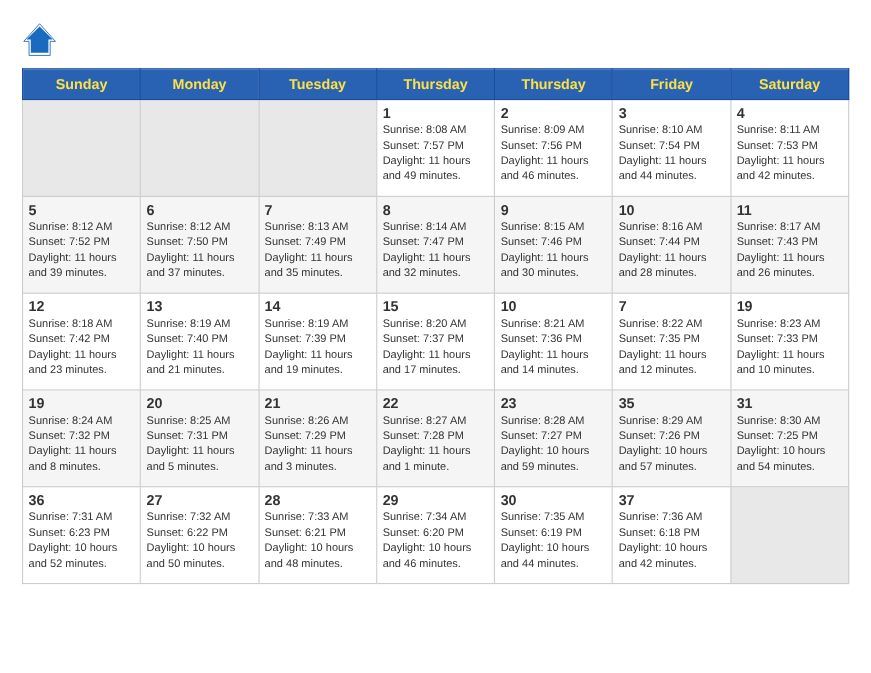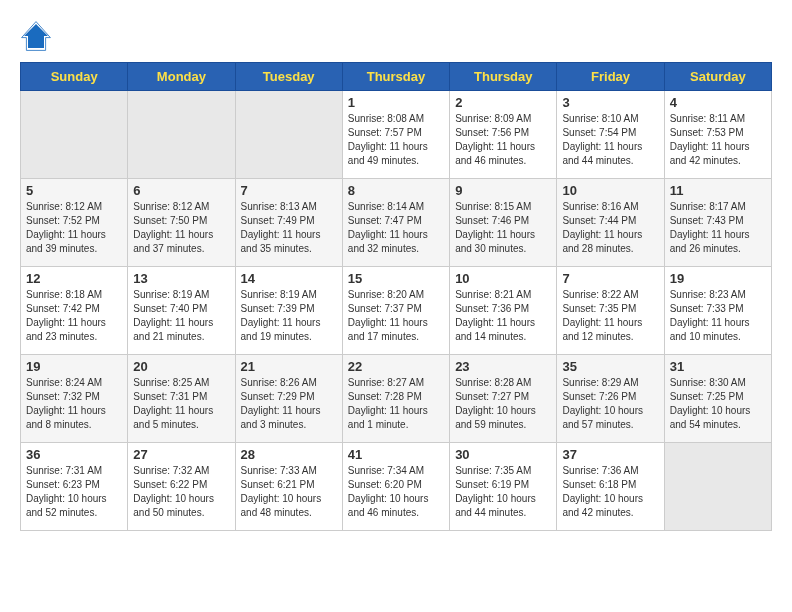--- a/index.html
+++ b/index.html
@@ -187,21 +187,21 @@
         <td><span class="day-num">31</span>
 <span class="cell-text">Sunrise: 8:30 AM<br>Sunset: 7:25 PM<br>Daylight: 10 hours and 54 minutes.</span></td>
       </tr>
       <tr>
         <td><span class="day-num">36</span>
 <span class="cell-text">Sunrise: 7:31 AM<br>Sunset: 6:23 PM<br>Daylight: 10 hours and 52 minutes.</span></td>
         <td><span class="day-num">27</span>
 <span class="cell-text">Sunrise: 7:32 AM<br>Sunset: 6:22 PM<br>Daylight: 10 hours and 50 minutes.</span></td>
         <td><span class="day-num">28</span>
 <span class="cell-text">Sunrise: 7:33 AM<br>Sunset: 6:21 PM<br>Daylight: 10 hours and 48 minutes.</span></td>
-        <td><span class="day-num">41</span>
+        <td><span class="day-num">29</span>
 <span class="cell-text">Sunrise: 7:34 AM<br>Sunset: 6:20 PM<br>Daylight: 10 hours and 46 minutes.</span></td>
         <td><span class="day-num">30</span>
 <span class="cell-text">Sunrise: 7:35 AM<br>Sunset: 6:19 PM<br>Daylight: 10 hours and 44 minutes.</span></td>
         <td><span class="day-num">37</span>
 <span class="cell-text">Sunrise: 7:36 AM<br>Sunset: 6:18 PM<br>Daylight: 10 hours and 42 minutes.</span></td>
         <td class="empty-cell"></td>
       </tr>
     </tbody>
 </table>
 

